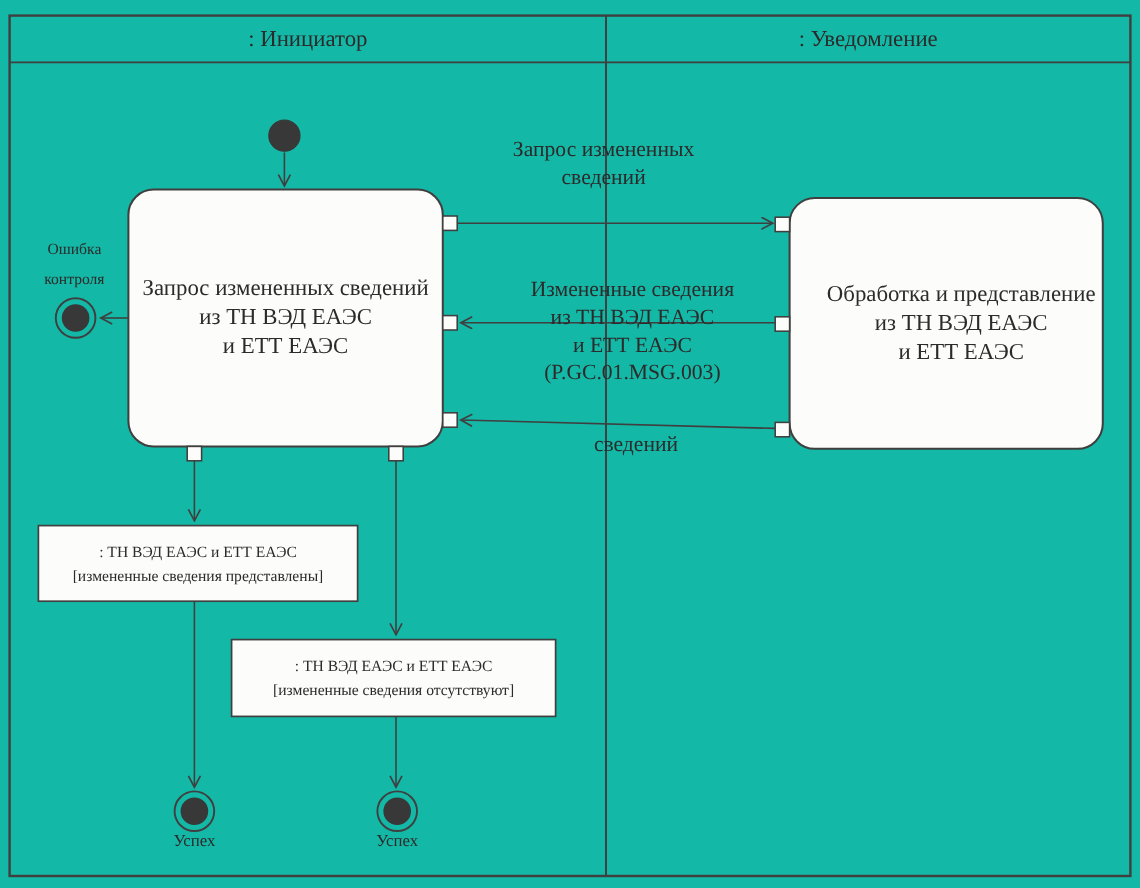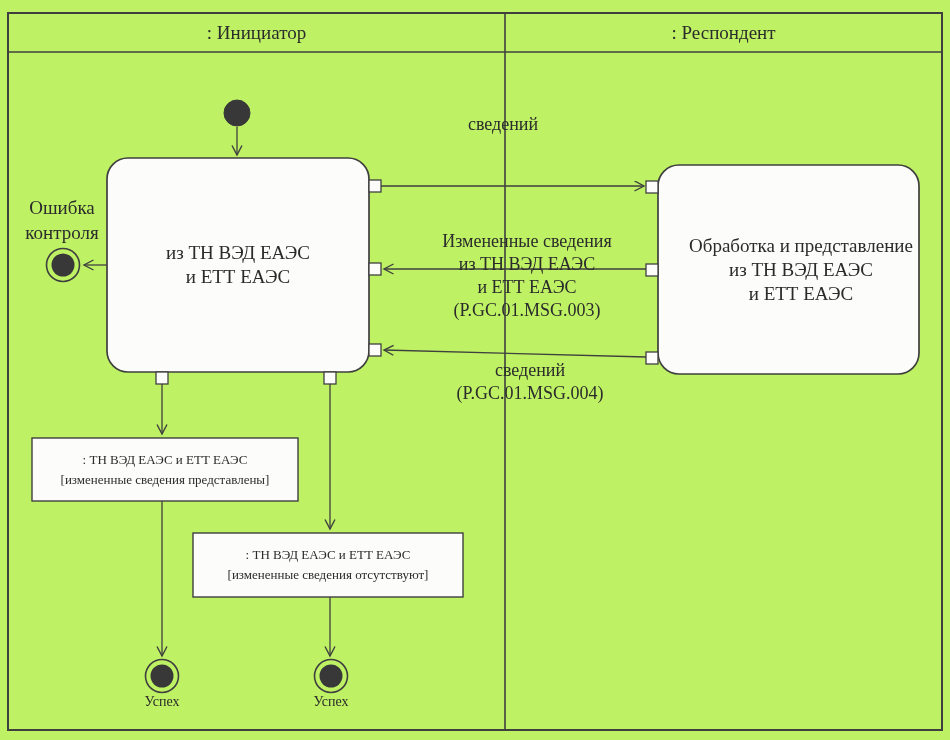--- a/index.html
+++ b/index.html
@@ -1,29 +1,29 @@
 <!DOCTYPE html>
 <html><head>
 <meta charset="utf-8">
 <style>
   html,body { margin:0; padding:0; background:#e9e9e6; }
   .page {
     position:relative; width:950px; height:740px;
-    background:#bef264; overflow:hidden;
+    background:#14b8a6; overflow:hidden;
     font-family:"Liberation Serif","DejaVu Serif",serif;
     color:#2b2b2b;
   }
   .page svg { position:absolute; left:0; top:0; }
   .txt { position:absolute; text-align:center; white-space:nowrap; }
   .flexc { display:flex; flex-direction:column; justify-content:center; align-items:center; }
   .hdr   { font-size:19px; line-height:22px; }
   .act   { font-size:19px; line-height:24px; }
   .msg   { font-size:18px; line-height:23px; }
   .objt  { font-size:13px; line-height:20px; }
-  .small { font-size:19px; line-height:25px; }
+  .small { font-size:13px; line-height:25px; }
   .succ  { font-size:14px; line-height:21px; }
 </style>
 </head>
 <body>
 
 <div class="page">
 
   <svg width="950" height="740" viewBox="0 0 950 740">
     <defs>
       <marker id="ah" markerWidth="16" markerHeight="16" refX="11" refY="5.5" orient="auto" markerUnits="userSpaceOnUse">
@@ -73,52 +73,53 @@
       <circle cx="162" cy="676" r="16.5" fill="none" stroke="#3f3f3f" stroke-width="1.6"></circle>
       <circle cx="162" cy="676" r="11.5" fill="#383838"></circle>
     </g>
     <g>
       <circle cx="331" cy="676" r="16.5" fill="none" stroke="#3f3f3f" stroke-width="1.6"></circle>
       <circle cx="331" cy="676" r="11.5" fill="#383838"></circle>
     </g>
   </svg>
 
   <div class="txt hdr" style="left:8px; top:22px; width:497px;">: Инициатор</div>
-  <div class="txt hdr" style="left:505px; top:22px; width:437px;">: Респондент</div>
+  <div class="txt hdr" style="left:505px; top:22px; width:437px;">: Уведомление</div>
 
   <div class="txt flexc act" style="left:107px; top:158px; width:262px; height:214px;">
+    <div>Запрос измененных сведений</div>
     <div>из ТН ВЭД ЕАЭС</div>
     <div>и ЕТТ ЕАЭС</div>
   </div>
 
   <div class="txt flexc act" style="left:658px; top:165px; width:286px; height:209px;">
     <div>Обработка и представление</div>
     <div>из ТН ВЭД ЕАЭС</div>
     <div>и ЕТТ ЕАЭС</div>
   </div>
 
   <div class="txt small" style="left:10px; top:195px; width:104px;">
     <div>Ошибка</div>
     <div>контроля</div>
   </div>
 
   <div class="txt msg" style="left:393px; top:113px; width:220px;">
+    <div>Запрос измененных</div>
     <div>сведений</div>
   </div>
 
   <div class="txt msg" style="left:417px; top:230px; width:220px;">
     <div>Измененные сведения</div>
     <div>из ТН ВЭД ЕАЭС</div>
     <div>и ЕТТ ЕАЭС</div>
     <div>(P.GC.01.MSG.003)</div>
   </div>
 
   <div class="txt msg" style="left:415px; top:359px; width:230px;">
     <div>сведений</div>
-    <div>(P.GC.01.MSG.004)</div>
   </div>
 
   <div class="txt flexc objt" style="left:32px; top:438px; width:266px; height:63px;">
     <div>: ТН ВЭД ЕАЭС и ЕТТ ЕАЭС</div>
     <div>[измененные сведения представлены]</div>
   </div>
 
   <div class="txt flexc objt" style="left:193px; top:533px; width:270px; height:64px;">
     <div>: ТН ВЭД ЕАЭС и ЕТТ ЕАЭС</div>
     <div>[измененные сведения отсутствуют]</div>

